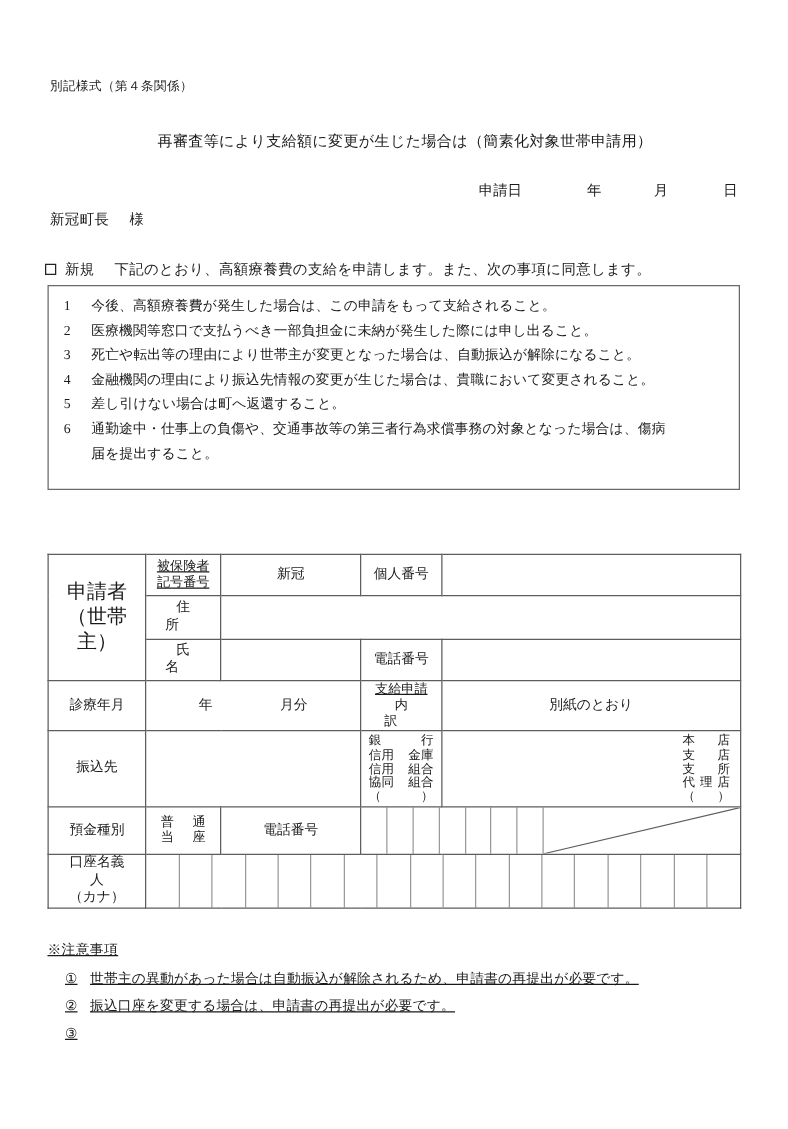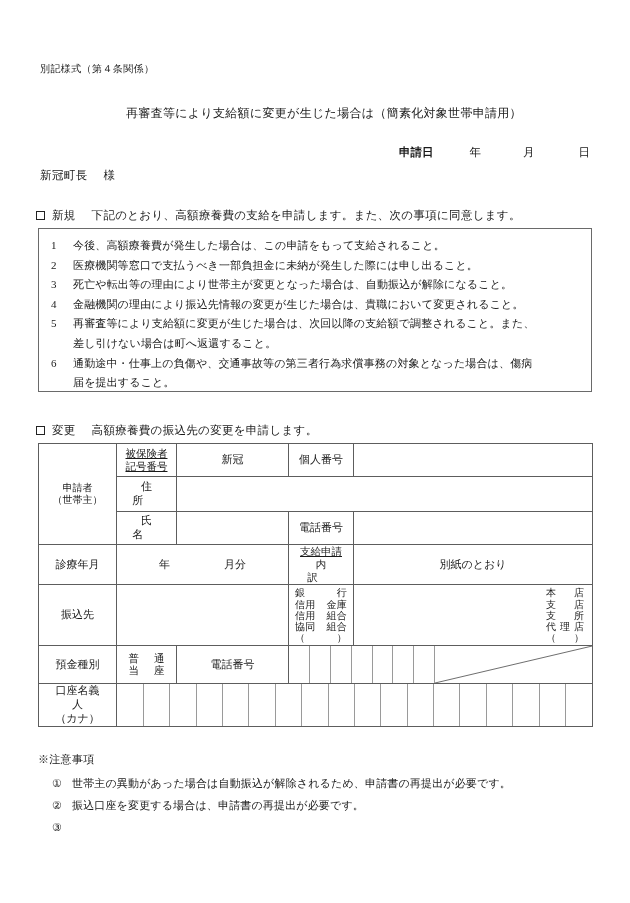--- a/index.html
+++ b/index.html
@@ -44,21 +44,21 @@
   }
   .app-date {
     position: absolute;
     left: 0; top: 145px;
     width: 630px;
     font-size: 11.5px;
     text-align: right;
     padding-right: 40px;
     white-space: nowrap;
   }
-  .app-date .lbl { margin-right: 36px; font-weight: bold; }
+  .app-date .lbl { margin-right: 52px; }
   .app-date .yr { margin-right: 42px; }
   .app-date .mo { margin-right: 44px; }
 
   .addressee {
     position: absolute;
     left: 40px; top: 168px;
     font-size: 11.5px;
     letter-spacing: 0.4px;
     white-space: nowrap;
   }
@@ -127,21 +127,21 @@
   }
   .spread2 {
     display: inline-block;
     letter-spacing: 1.6em;
     text-indent: 1.6em;
   }
   .two-line { line-height: 1.15; font-size: 10.5px; text-decoration: underline; }
   .leftpad { text-align: left; padding-left: 6px; }
 
   
-  .applicant-label { font-size: 10px; line-height: 1.35; }
+  .applicant-label { font-size: 16px; line-height: 1.35; }
 
   
   .bank-types {
     display: flex;
     flex-direction: column;
     align-items: center;
     justify-content: center;
     font-size: 10px;
     line-height: 1.12;
     letter-spacing: 0.2px;
@@ -188,20 +188,21 @@
     width: 100%; height: 100%;
     display: block;
   }
 
   
   .notes {
     position: absolute;
     left: 38px; top: 752px;
     width: 560px;
     font-size: 11px;
+    text-decoration: underline;
   }
   .notes-title {
     letter-spacing: 0.3px;
     margin-bottom: 5px;
   }
   .note-row {
     display: flex;
     line-height: 22px;
     letter-spacing: 0.15px;
   }
@@ -255,38 +256,32 @@
     </div>
     <div class="consent-row">
       <span class="consent-num">4</span>
       <span class="consent-txt">
         <span>金融機関の理由により振込先情報の変更が生じた場合は、貴職において変更されること。</span>
       </span>
     </div>
     <div class="consent-row">
       <span class="consent-num">5</span>
       <span class="consent-txt">
-        <span>再審査等により支給額に変更が生じた場合は、次回以降の支給額で調整されること。また、</span>
         <span class="cont">差し引けない場合は町へ返還すること。</span>
       </span>
     </div>
     <div class="consent-row">
       <span class="consent-num">6</span>
       <span class="consent-txt">
         <span>通勤途中・仕事上の負傷や、交通事故等の第三者行為求償事務の対象となった場合は、傷病</span>
         <span class="cont">届を提出すること。</span>
       </span>
     </div>
   </div>
 
-  <div class="chk-line chk-chg">
-    <span class="chk-box"></span>
-    <span class="chk-kind">変更</span>
-    <span>高額療養費の振込先の変更を申請します。</span>
-  </div>
 
   <table class="tbl">
     <colgroup>
       <col style="width:78px">
       <col style="width:60px">
       <col style="width:112px">
       <col style="width:65px">
       <col id="numcols">
     </colgroup>
     <tbody id="tbody-main">

